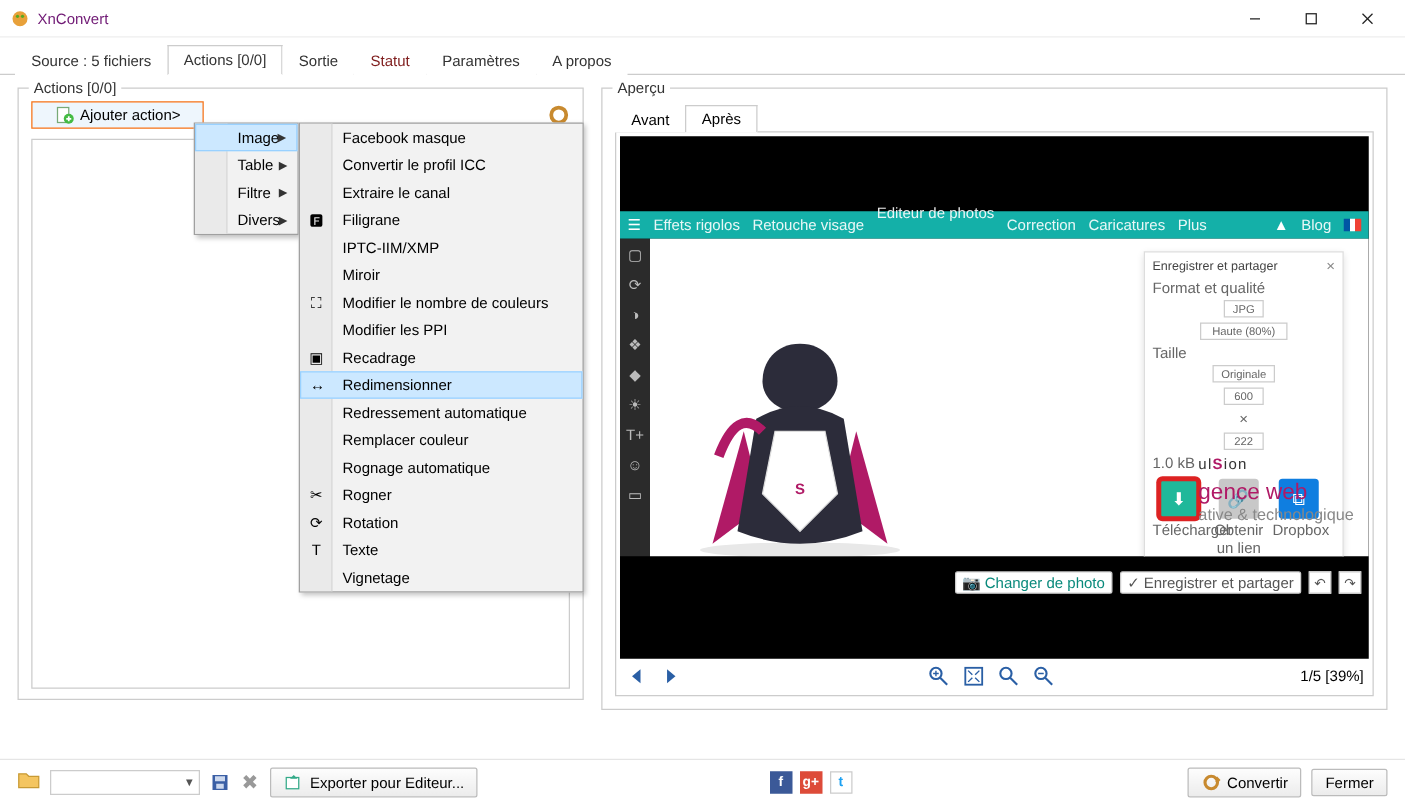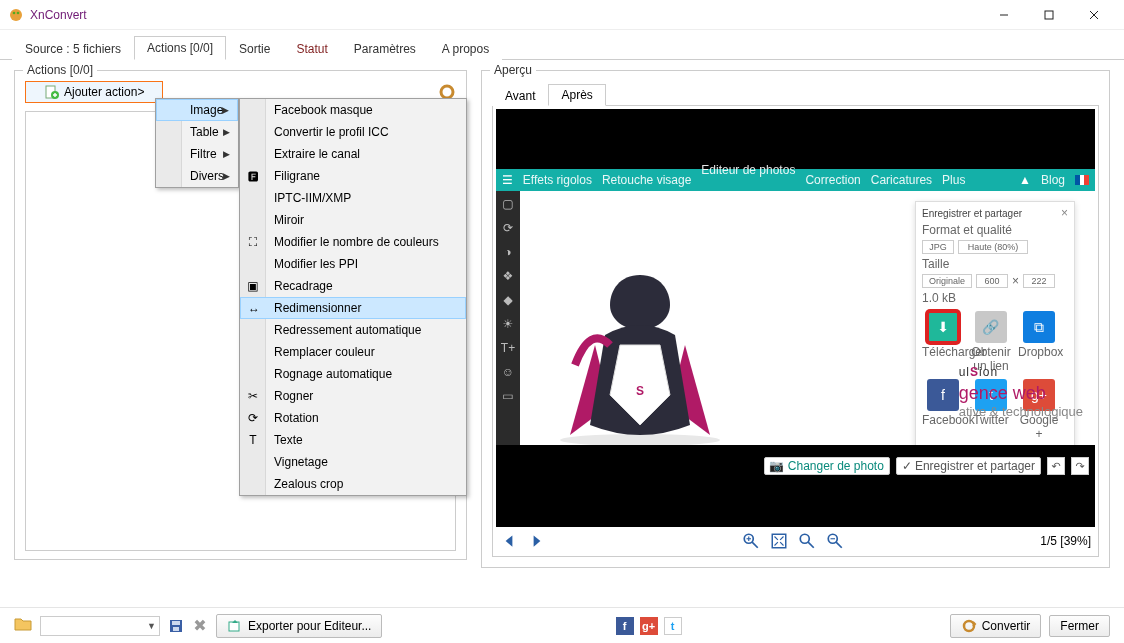--- a/index.html
+++ b/index.html
@@ -55,21 +55,21 @@
 
   
   .webtopbar { position:absolute; top:60px; left:0; right:0; height:22px; background:#14b0a8; display:flex; align-items:center; padding:0 6px; gap:10px; color:#fff; font-size:9px; }
   .webtopbar .item { opacity:.9; }
   .webtopbar .item.active { border-bottom:6px solid #0f766e; padding-bottom:15px; }
   .webtopbar .spacer { flex:1; }
   .web-leftbar { position:absolute; top:82px; left:0; width:24px; bottom:82px; background:#2b2b2b; display:flex; flex-direction:column; align-items:center; padding-top:6px; gap:10px; color:#bbb; font-size:11px; }
   .web-canvas { position:absolute; top:82px; left:24px; right:0; bottom:82px; background:#fff; overflow:hidden; }
   .dl-panel { position:absolute; top:10px; right:20px; width:160px; background:#fff; border:1px solid #ddd; padding:6px; box-shadow:0 2px 6px rgba(0,0,0,.15); font-size:9px; color:#666; }
   .dl-panel .close { position:absolute; top:4px; right:6px; color:#888; }
-  .dl-row { display:flex; align-items:center; gap:4px; margin:3px 0; }
+  .dl-row { display:flex; align-items:center; gap:4px; margin:3px 0;flex-direction:column; }
   .dl-field, .dl-sel { border:1px solid #ccc; padding:1px 3px; font-size:9px; min-width:32px; text-align:center; background:#fff; }
   .dl-icons { display:flex; gap:6px; margin-top:6px; flex-wrap:wrap; }
   .dl-iconcell { width:42px; text-align:center; font-size:8px; color:#666; }
   .dl-iconbox { width:32px; height:32px; margin:0 auto 2px; border-radius:3px; display:flex; align-items:center; justify-content:center; color:#fff; font-size:14px; }
   .dl-iconbox.dl { background:#1fb89a; border:2px solid #d22; box-shadow:0 0 0 2px #d22; }
   .dl-iconbox.link { background:#c8c8c8; }
   .dl-iconbox.dbx { background:#0f7ee0; }
   .dl-iconbox.fb { background:#3b5998; }
   .dl-iconbox.tw { background:#1da1f2; }
   .dl-iconbox.gp2 { background:#dd4b39; }
@@ -385,24 +385,20 @@
       <span class="mi-icon">⟳</span>
       <span>Rotation</span>
     </div>
     <div class="menu-item">
       <span class="mi-icon">T</span>
       <span>Texte</span>
     </div>
     <div class="menu-item">
       <span class="mi-icon"></span>
       <span>Vignetage</span>
-    </div>
-    <div class="menu-item">
-      <span class="mi-icon"></span>
-      <span>Zealous crop</span>
     </div>
   </div>
 
 <div class="bottombar">
   <span class="folder-icon">
     <svg viewBox="0 0 18 16">
         <path d="M1 3h6l2 2h8v9H1z" fill="#f4c560" stroke="#c89a34"></path>
       </svg>
   </span>
   <div class="combo">

